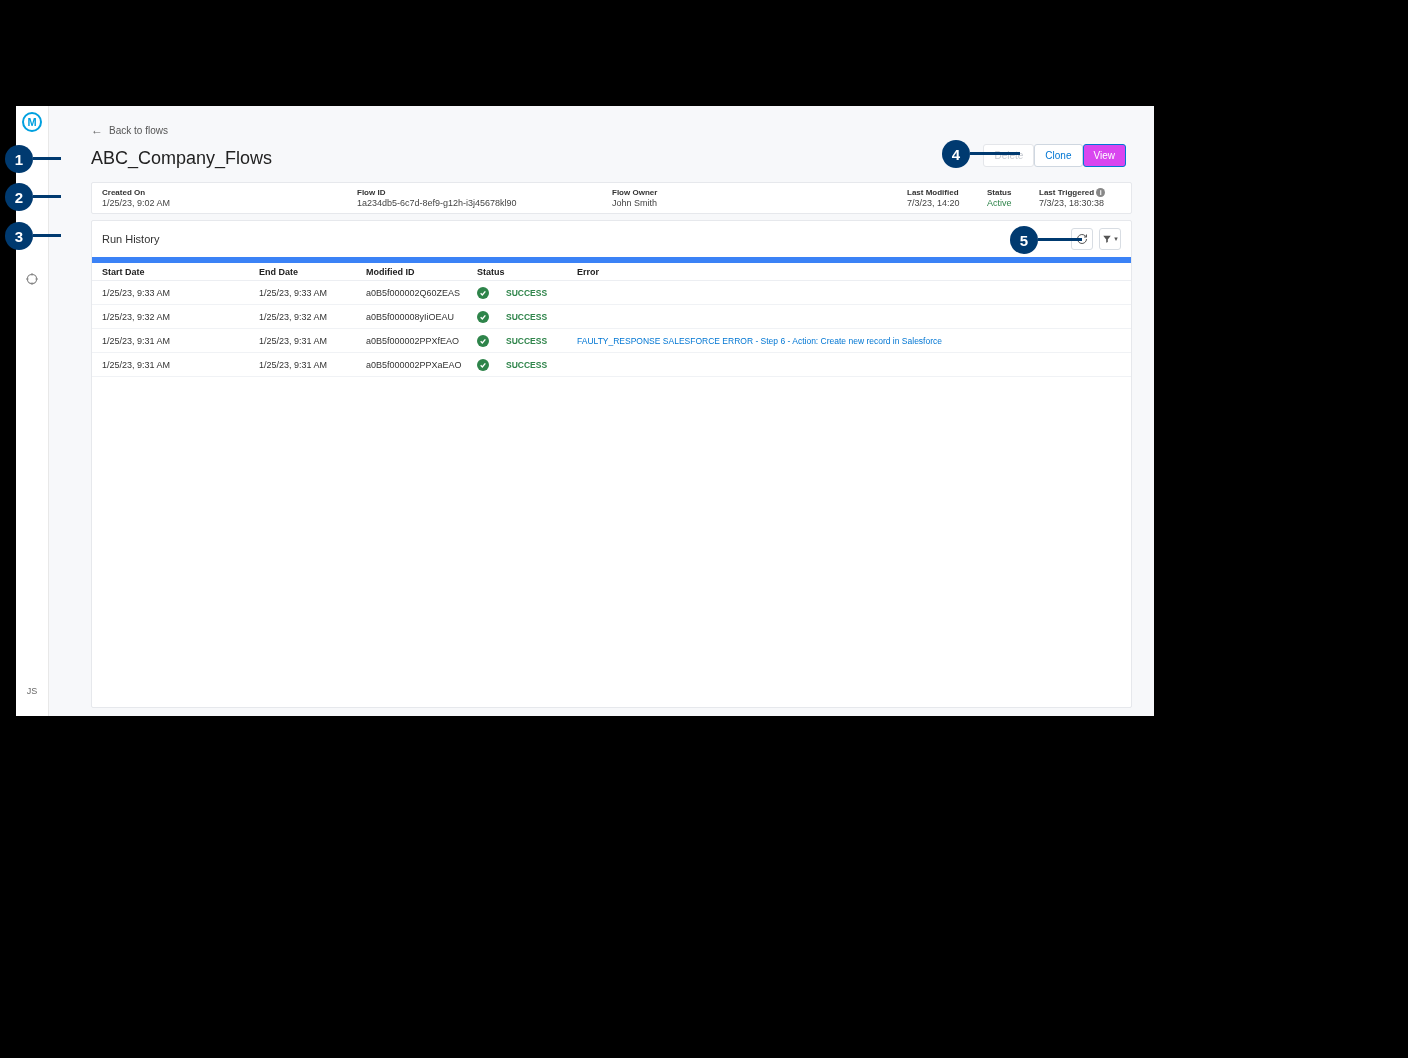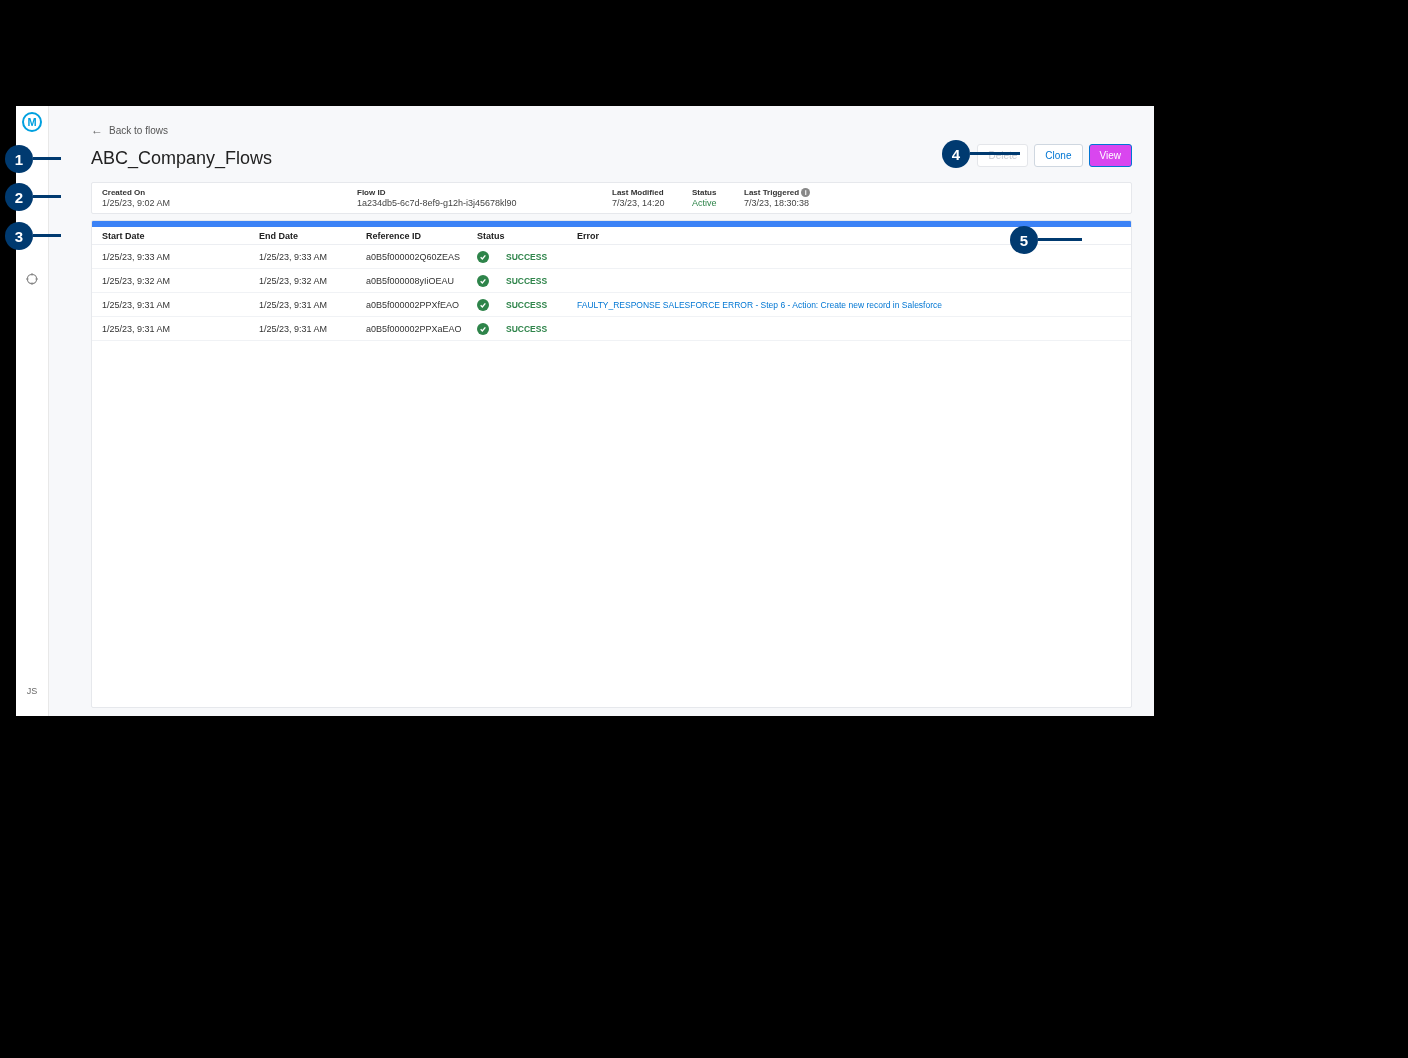--- a/index.html
+++ b/index.html
@@ -57,22 +57,22 @@
   .back-link .arrow { font-size: 12px; color: #666; }
   .page-title {
     position: absolute;
     left: 42px; top: 42px;
     font-size: 18px;
     font-weight: 400;
     color: #222;
   }
   .actions {
     position: absolute;
-    right: 22px; top: 38px;
-    display: flex; gap: 6px;
+    right: 28px; top: 38px;
+    display: flex; 
   }
   .btn {
     font-size: 10px;
     padding: 5px 10px;
     border-radius: 3px;
     border: 1px solid #d0d4da;
     background: #fff;
     cursor: pointer;
   }
   .btn.disabled { color: #c4c8cf; border-color: #e4e6ea; cursor: default; }
@@ -237,41 +237,62 @@
 
     <div class="info-bar">
       <div class="info-field f-created">
         <div class="lbl">Created On</div>
         <div class="val">1/25/23, 9:02 AM</div>
       </div>
       <div class="info-field f-flowid">
         <div class="lbl">Flow ID</div>
         <div class="val">1a234db5-6c7d-8ef9-g12h-i3j45678kl90</div>
       </div>
+      <div class="info-field f-owner">
+        <div class="lbl">Flow Owner</div>
+        <div class="val">John Smith</div>
+      </div>
       <div class="info-field f-mod">
         <div class="lbl">Last Modified</div>
         <div class="val">7/3/23, 14:20</div>
       </div>
       <div class="info-field f-status">
         <div class="lbl">Status</div>
         <div class="val active">Active</div>
       </div>
       <div class="info-field f-trig">
         <div class="lbl"><span>Last Triggered</span><span class="info-icon-inline">i</span></div>
         <div class="val">7/3/23, 18:30:38</div>
       </div>
     </div>
 
     <div class="history-panel">
+      <div class="history-header">
+        <div class="title">Run History</div>
+        <div class="tools">
+          <div class="icon-btn">
+            <svg viewBox="0 0 24 24" width="12" height="12" fill="none" stroke="currentColor" stroke-width="2">
+                <path d="M21 12a9 9 0 1 1-3-6.7L21 8"></path>
+                <path d="M21 3v5h-5"></path>
+              </svg>
+          </div>
+          <div class="icon-btn">
+            <svg viewBox="0 0 24 24" width="10" height="10" fill="currentColor">
+                <path d="M3 4h18l-7 9v6l-4 2v-8L3 4z"></path>
+              </svg>
+            <span class="caret">▾</span>
+          </div>
+        </div>
+      </div>
 
       <div class="grid">
         <div class="grid-head">
           <div>Start Date</div>
           <div>End Date</div>
-          <div>Reference ID</div>
+          <div>Modified ID</div>
           <div>Status</div>
           <div>Error</div>
         </div>
         <div id="grid-body">
             <div class="grid-row">
               <div>1/25/23, 9:33 AM</div>
               <div>1/25/23, 9:33 AM</div>
               <div>a0B5f000002Q60ZEAS</div>
               <div class="status-cell">
                 <span class="status-dot">

